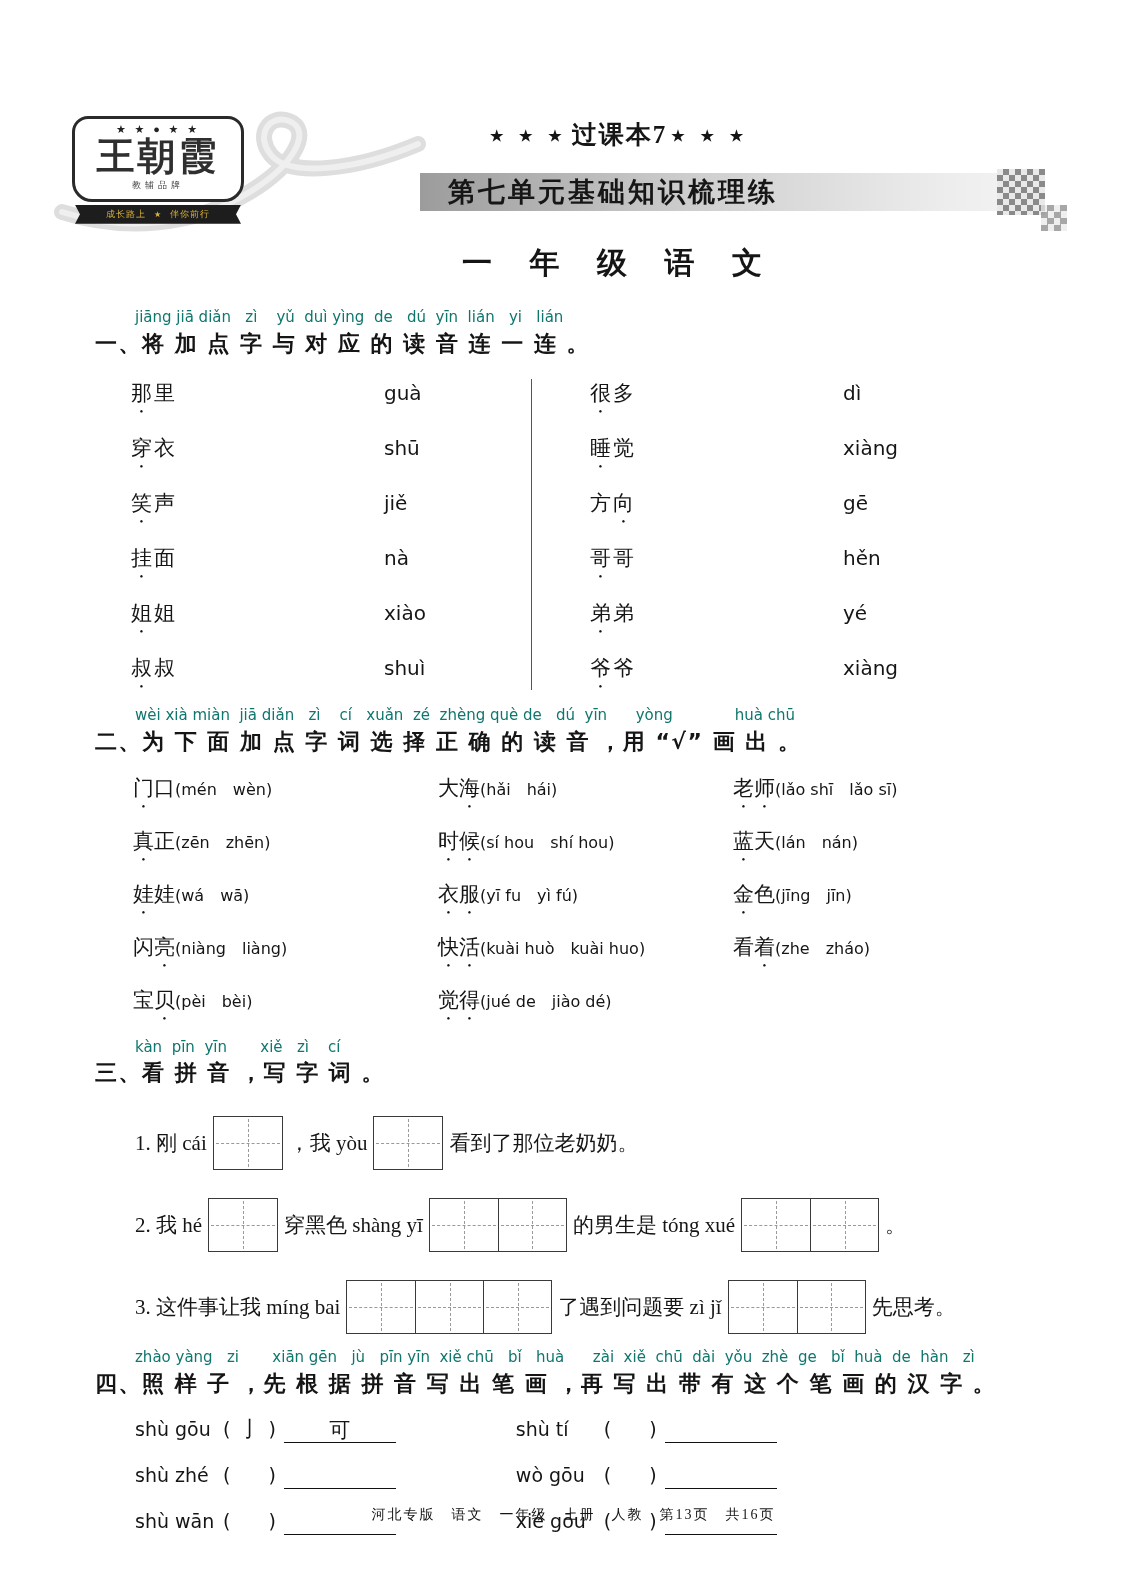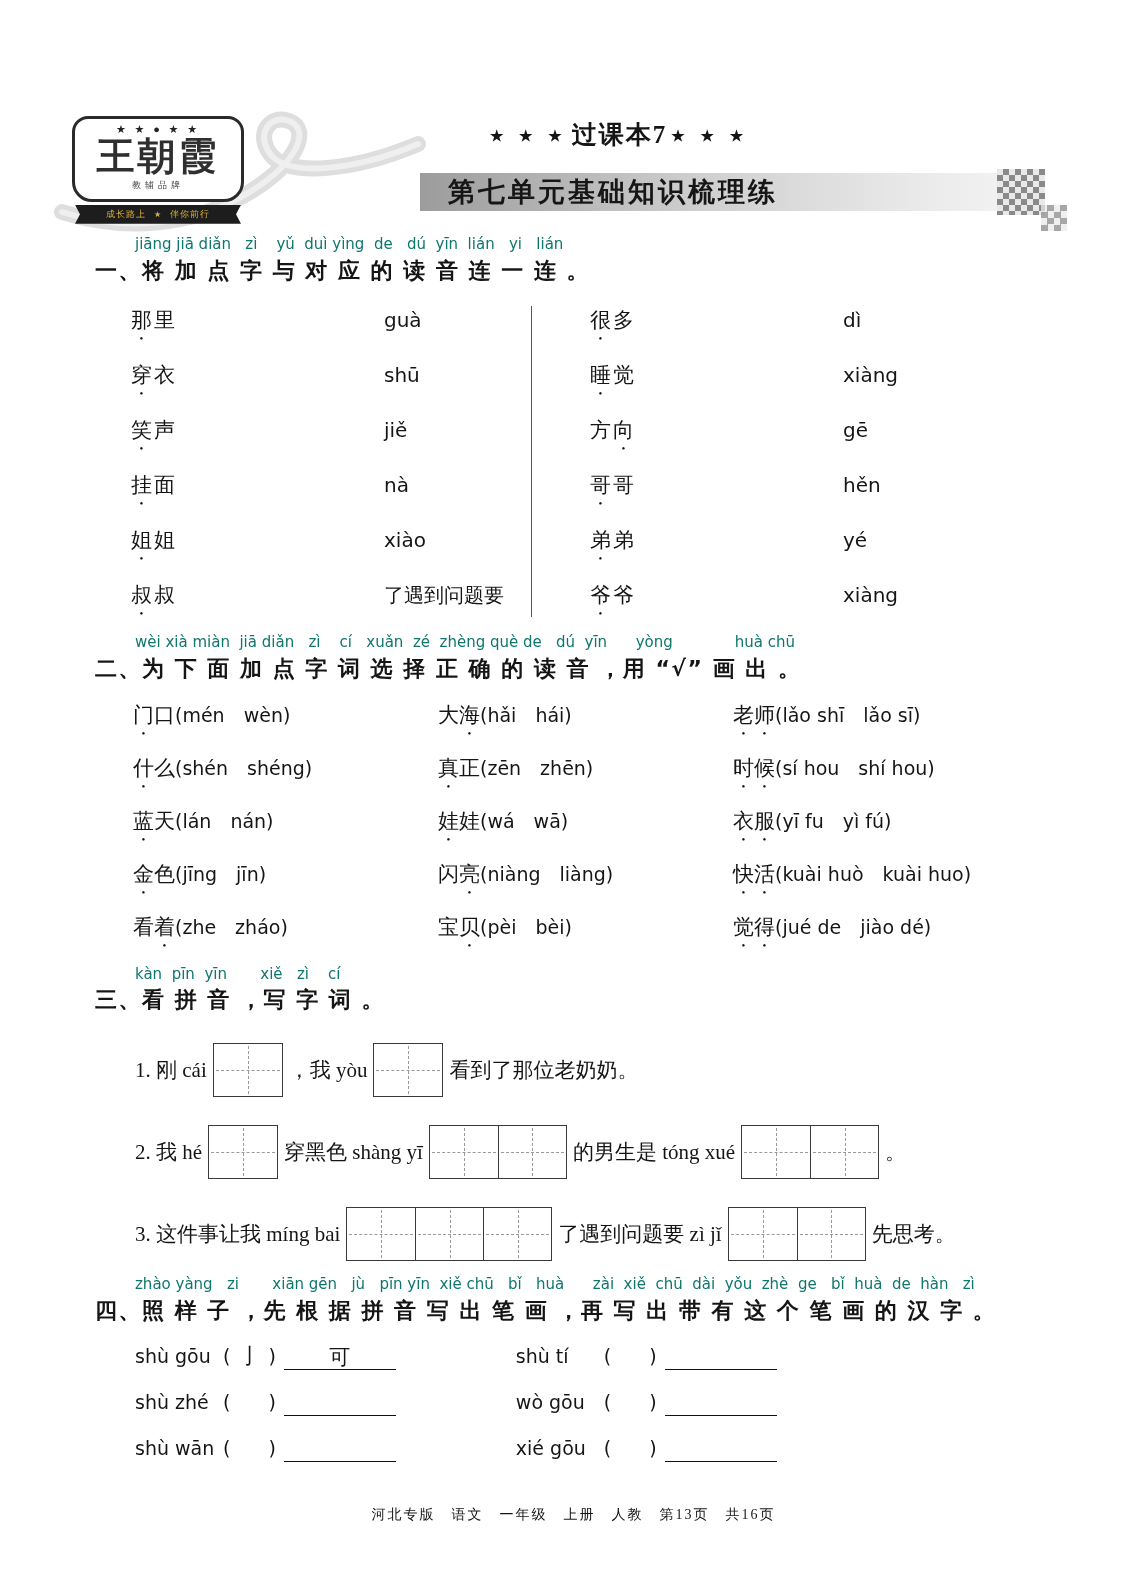--- a/index.html
+++ b/index.html
@@ -60,21 +60,21 @@
   .mcol { display:flex; flex-direction:column; gap:15px; }
   .mcol-left { width:400px;justify-content:space-between; }
   .mdiv { width:0; border-left:1.3px solid #555; margin:2px 0; }
   .mcol-right { padding-left:58px; flex:1; }
   .mrow { display:flex; align-items:baseline; line-height:32px; }
   .mword { width:253px; font-size:21px; letter-spacing:2px; }
   .mpy { font-size:20px; font-family:"DejaVu Sans","Liberation Sans",sans-serif; }
 
   
   .s2grid { display:grid; grid-template-columns:305px 295px 1fr; row-gap:14px; margin-top:16px; padding-left:38px; font-size:21px; line-height:31px; }
-  .opts { font-family:"DejaVu Sans","Liberation Sans",sans-serif; font-size:19px; }
+  .opts { font-family:"DejaVu Sans","Liberation Sans",sans-serif; font-size:16px; }
 
   
   .s3item { display:flex; align-items:center; gap:6px; margin-top:28px; padding-left:40px; font-size:21px;text-align:center; }
   .s3item .txt { white-space:pre; }
   .tian { display:inline-flex; border:1.6px solid #3a3a3a; background:#fff; }
   .tian .cell { width:68px; height:52px; position:relative; }
   .tian .cell + .cell { border-left:1px solid #3a3a3a; }
   .tian .cell::before { content:""; position:absolute; left:2px; right:2px; top:50%; border-top:1px dashed #9a9a9a; }
   .tian .cell::after  { content:""; position:absolute; top:2px; bottom:2px; left:50%; border-left:1px dashed #9a9a9a; }
 
@@ -116,20 +116,21 @@
 
   <div class="header-content">
     <div class="series-line">
       <span class="stars">★ ★ ★</span><span class="series-text">过课本7</span><span class="stars">★ ★ ★</span>
     </div>
     <div class="title-band">
       <span class="unit-title">第七单元基础知识梳理练</span>
       <span class="checker c1"></span>
       <span class="checker c2"></span>
     </div>
+    <div class="subtitle">一 年 级 语 文</div>
   </div>
 
   <div class="secs">
 
     <section class="sec">
       <div class="pyg">jiāng jiā diǎn   zì    yǔ  duì yìng  de   dú  yīn  lián   yi   lián</div>
       <div class="heading">一、将 加 点 字 与 对 应 的 读 音 连 一 连 。</div>
       <div class="match">
         <div class="mcol mcol-left">
 
@@ -153,21 +154,21 @@
               <span class="mpy">nà</span>
             </div>
 
             <div class="mrow">
               <span class="mword"><span></span><span class="dj">姐</span><span>姐</span></span>
               <span class="mpy">xiào</span>
             </div>
 
             <div class="mrow">
               <span class="mword"><span></span><span class="dj">叔</span><span>叔</span></span>
-              <span class="mpy">了遇到问题要</span>
+              <span class="mpy">shuì</span>
             </div>
           </div>
         <div class="mdiv"></div>
         <div class="mcol mcol-right">
 
             <div class="mrow">
               <span class="mword"><span></span><span class="dj">很</span><span>多</span></span>
               <span class="mpy">dì</span>
             </div>
 
@@ -209,23 +210,20 @@
           </div>
 
           <div class="s2item">
             <span class="mword2"><span>大</span><span class="dj">海</span><span></span></span><span class="opts">(hǎi　hái)</span>
           </div>
 
           <div class="s2item">
             <span class="mword2"><span></span><span class="dj">老师</span><span></span></span><span class="opts">(lǎo shī　lǎo sī)</span>
           </div>
 
-          <div class="s2item">
-            <span class="mword2"><span></span><span class="dj">什</span><span>么</span></span><span class="opts">(shén　shéng)</span>
-          </div>
 
           <div class="s2item">
             <span class="mword2"><span></span><span class="dj">真</span><span>正</span></span><span class="opts">(zēn　zhēn)</span>
           </div>
 
           <div class="s2item">
             <span class="mword2"><span></span><span class="dj">时候</span><span></span></span><span class="opts">(sí hou　shí hou)</span>
           </div>
 
           <div class="s2item">

